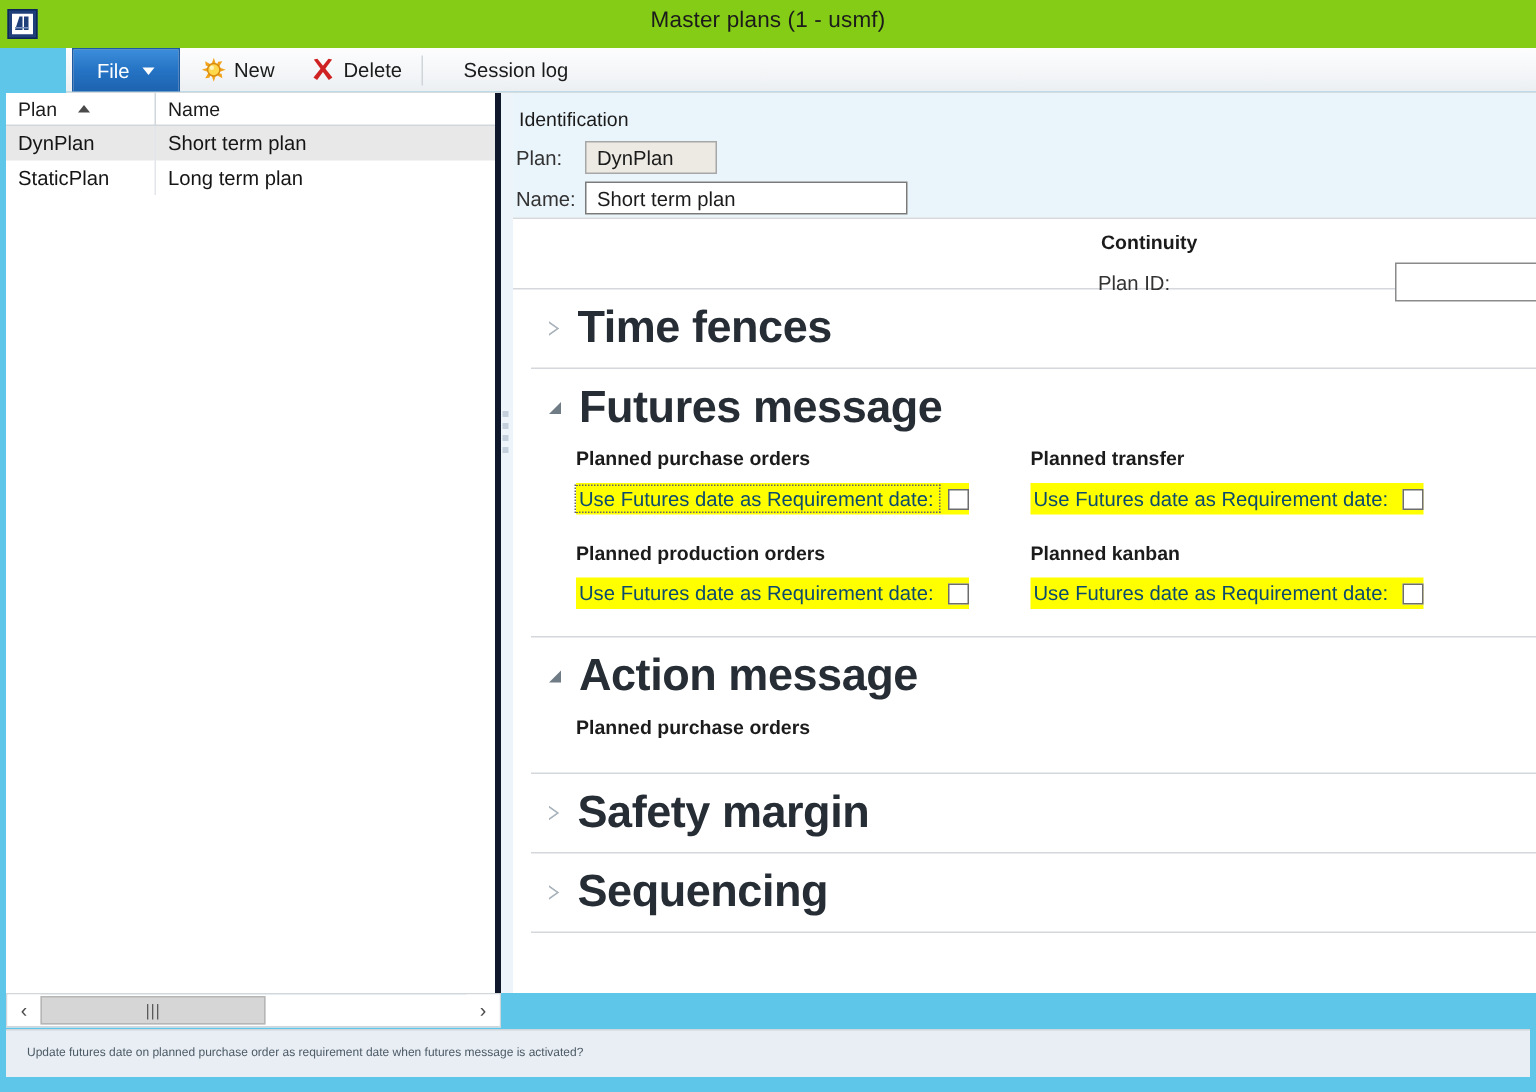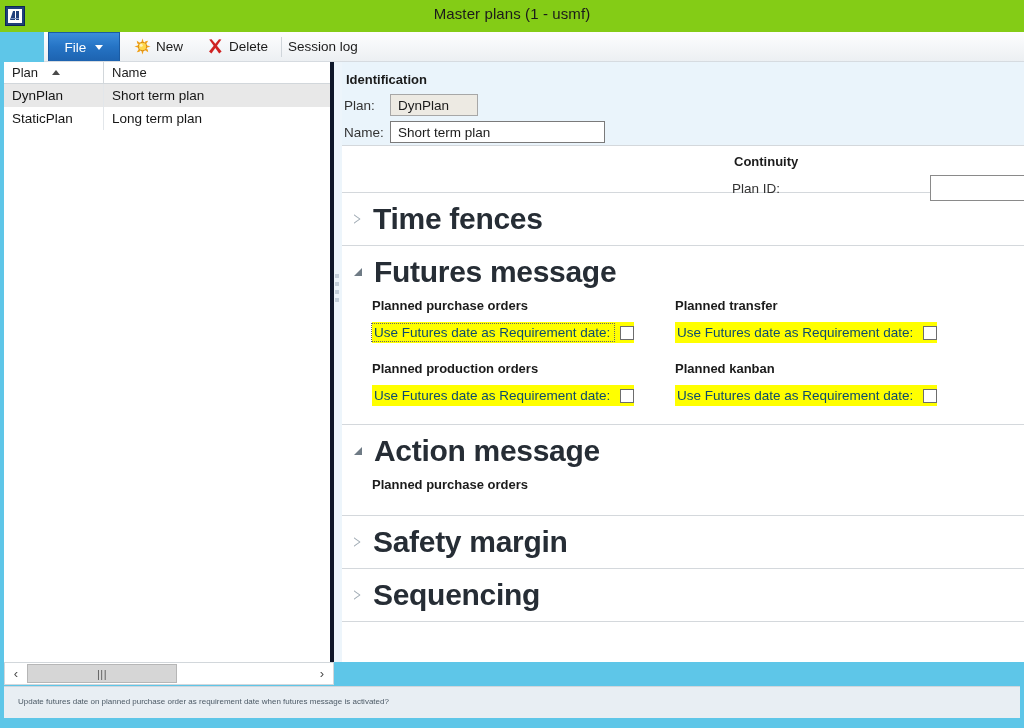--- a/index.html
+++ b/index.html
@@ -69,21 +69,21 @@
     display: flex; align-items: center;
     font-size: 13.5px; color: #1b1b1b;
     cursor: default;
   }
   #tb-new  { left: 90px; }
   #tb-del  { left: 163px; }
   #tb-sep  {
     position: absolute; left: 237px; top: 5px;
     width: 1px; height: 20px; background: #cfd5da;
   }
-  #tb-session { left: 244px; }
+  #tb-session { left: 265px; }
   .tb-item .lbl { margin-left: 5px; }
   .tb-icon { width: 17px; height: 17px; display: block; }
 
   
   #left-panel {
     position: absolute; left: 4px; top: 62px;
     width: 330px; height: 600px;
     background: #ffffff;
     border-right: 4px solid #0f172a;
   }
@@ -164,21 +164,21 @@
     width: 682px; height: 600px;
     background: #ffffff;
     overflow: hidden;
   }
   #identification {
     background: #eaf4fb;
     padding: 10px 0 8px 2px;
     height: 83px;
   }
   #ident-title {
-    font-size: 13px; font-weight: bold; color: #1b1b1b;
+    font-size: 13px; font-weight: normal; color: #1b1b1b;
     margin: 0 0 7px 2px;
   }
   .field-row { display: flex; align-items: center; margin-bottom: 5px; }
   .field-label {
     font-size: 13.5px; color: #333; width: 46px;
   }
   .fld-readonly {
     height: 22px; width: 88px;
     background: #edeae3; border: 1px solid #a7a7a7;
     font-size: 13.5px; color: #1b1b1b;
@@ -207,21 +207,21 @@
     position: absolute; left: 390px; top: 35px;
     font-size: 13.5px; color: #333;
   }
   #planid-input {
     position: absolute; left: 588px; top: 29px;
     width: 120px; height: 26px;
     background: #ffffff; border: 1px solid #8a8a8a;
   }
 
   
-  .section { border-bottom: 1px solid #d4d8dc; }
+  .section { border-bottom: 1px solid #d4d8dc; margin-left: 12px; }
   .section-head {
     display: flex; align-items: center;
     height: 52px; padding-left: 12px;
     cursor: pointer;
   }
   .tri-collapsed {
     width: 0; height: 0; margin-right: 12px;
     border-top: 5px solid transparent;
     border-bottom: 5px solid transparent;
     border-left: 7px solid #ffffff;

